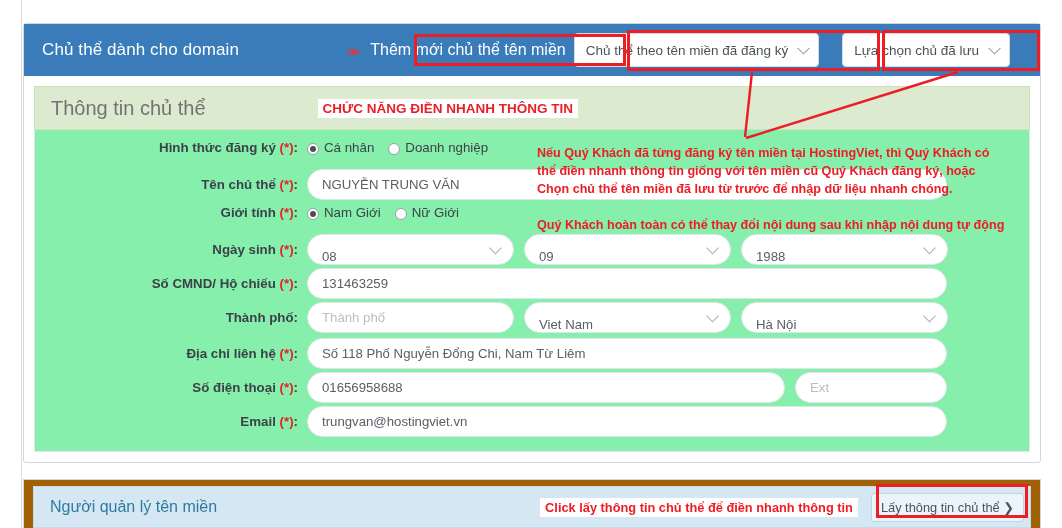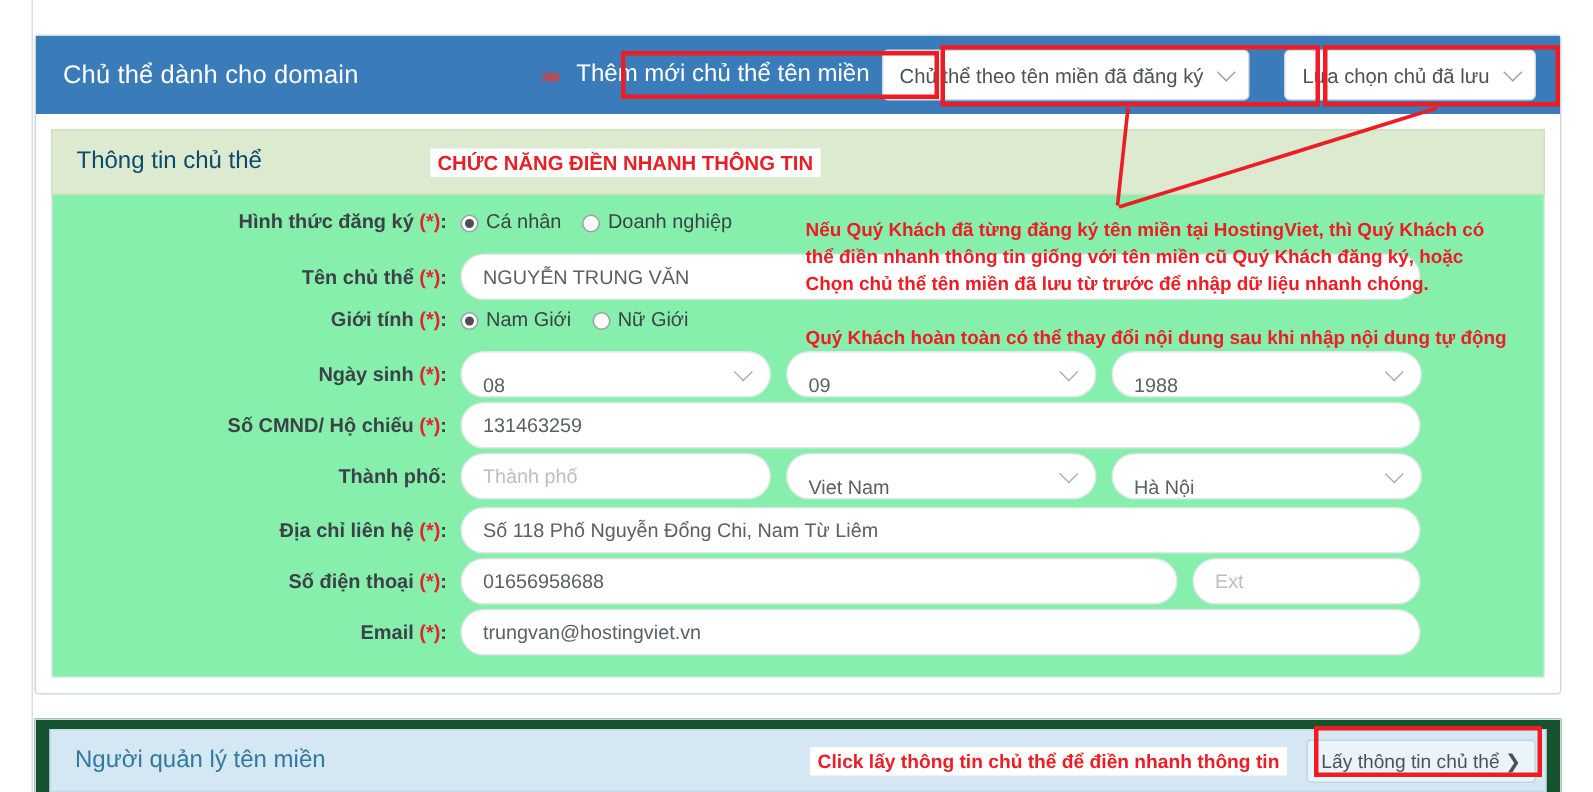--- a/index.html
+++ b/index.html
@@ -81,43 +81,43 @@
     white-space: nowrap;
   }
   .hv-select .chev {
     position: absolute; right: 10px; top: 50%;
     width: 9px; height: 9px;
     border-right: 1.6px solid #9aa3a9;
     border-bottom: 1.6px solid #9aa3a9;
     transform: translateY(-70%) rotate(45deg);
   }
   #sel-registered { margin-left: 5px; }
-  #sel-saved { margin-left: 23px; margin-right: 2px; }
+  #sel-saved { margin-left: 23px; margin-right: 16px; }
 
   
   .redbox {
     position: absolute;
     border: 3px solid #ee1c23;
     pointer-events: none;
     z-index: 40;
   }
 
   
   .sec-green {
     position: relative;
     margin: 10px 10px 0 10px;
     height: 44px;
     background: #dcead0;
     border: 1px solid #cfe0c0;
     display: flex; align-items: center;
     padding-left: 16px;
   }
   .sec-green-title {
-    color: #0c4a6e;
-    font-size: 16px;
+    color: #737373;
+    font-size: 20px;
   }
   .quickfill-note {
     margin-left: 112px;
     color: #e81f26;
     font-size: 13.5px;
     font-weight: bold;
     background: #ffffff;
     padding: 2px 5px;
     white-space: nowrap;
   }
@@ -235,21 +235,21 @@
     pointer-events: none;
     z-index: 35;
   }
 
   
   .panel2 {
     position: absolute;
     left: 23px; top: 479px; width: 1018px; height: 49px;
     border: 1px solid #cfd8dd;
     border-bottom: none;
-    background: #14532d;
+    background: #a16207;
   }
   .sec-blue {
     position: relative;
     margin: 6px 9px 0 9px;
     height: 42px;
     background: #d5e7f2;
     border: 1px solid #c3dceb;
     display: flex; align-items: center;
     padding-left: 16px;
   }

